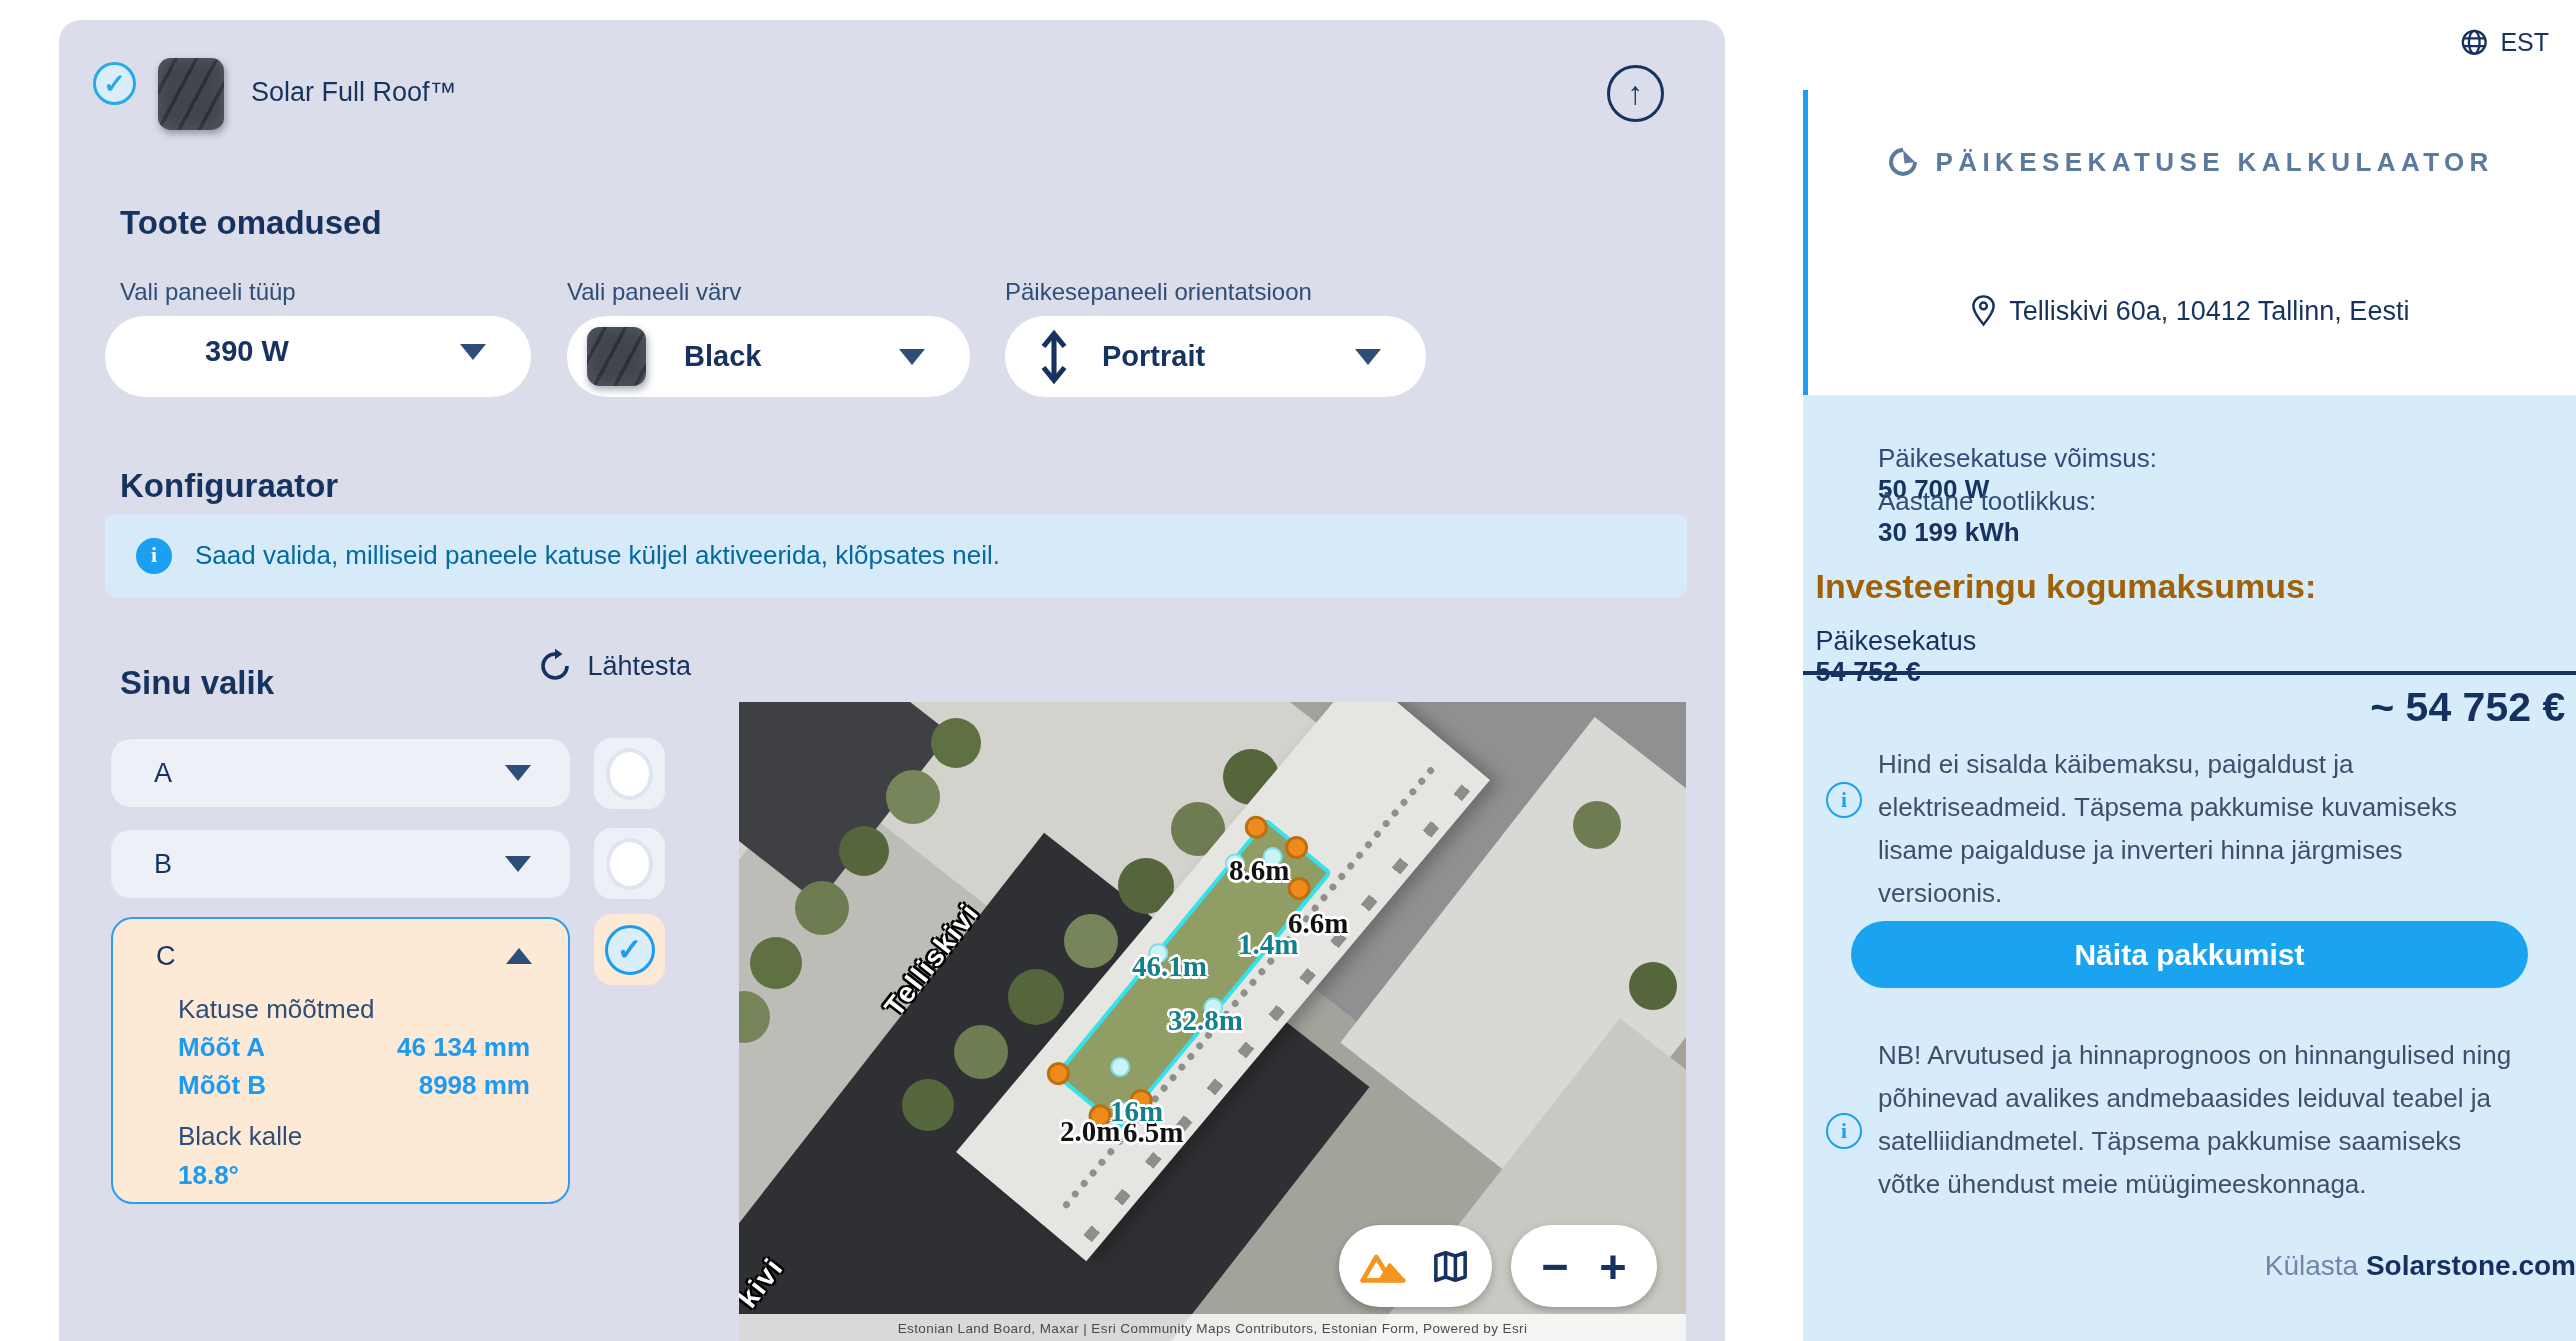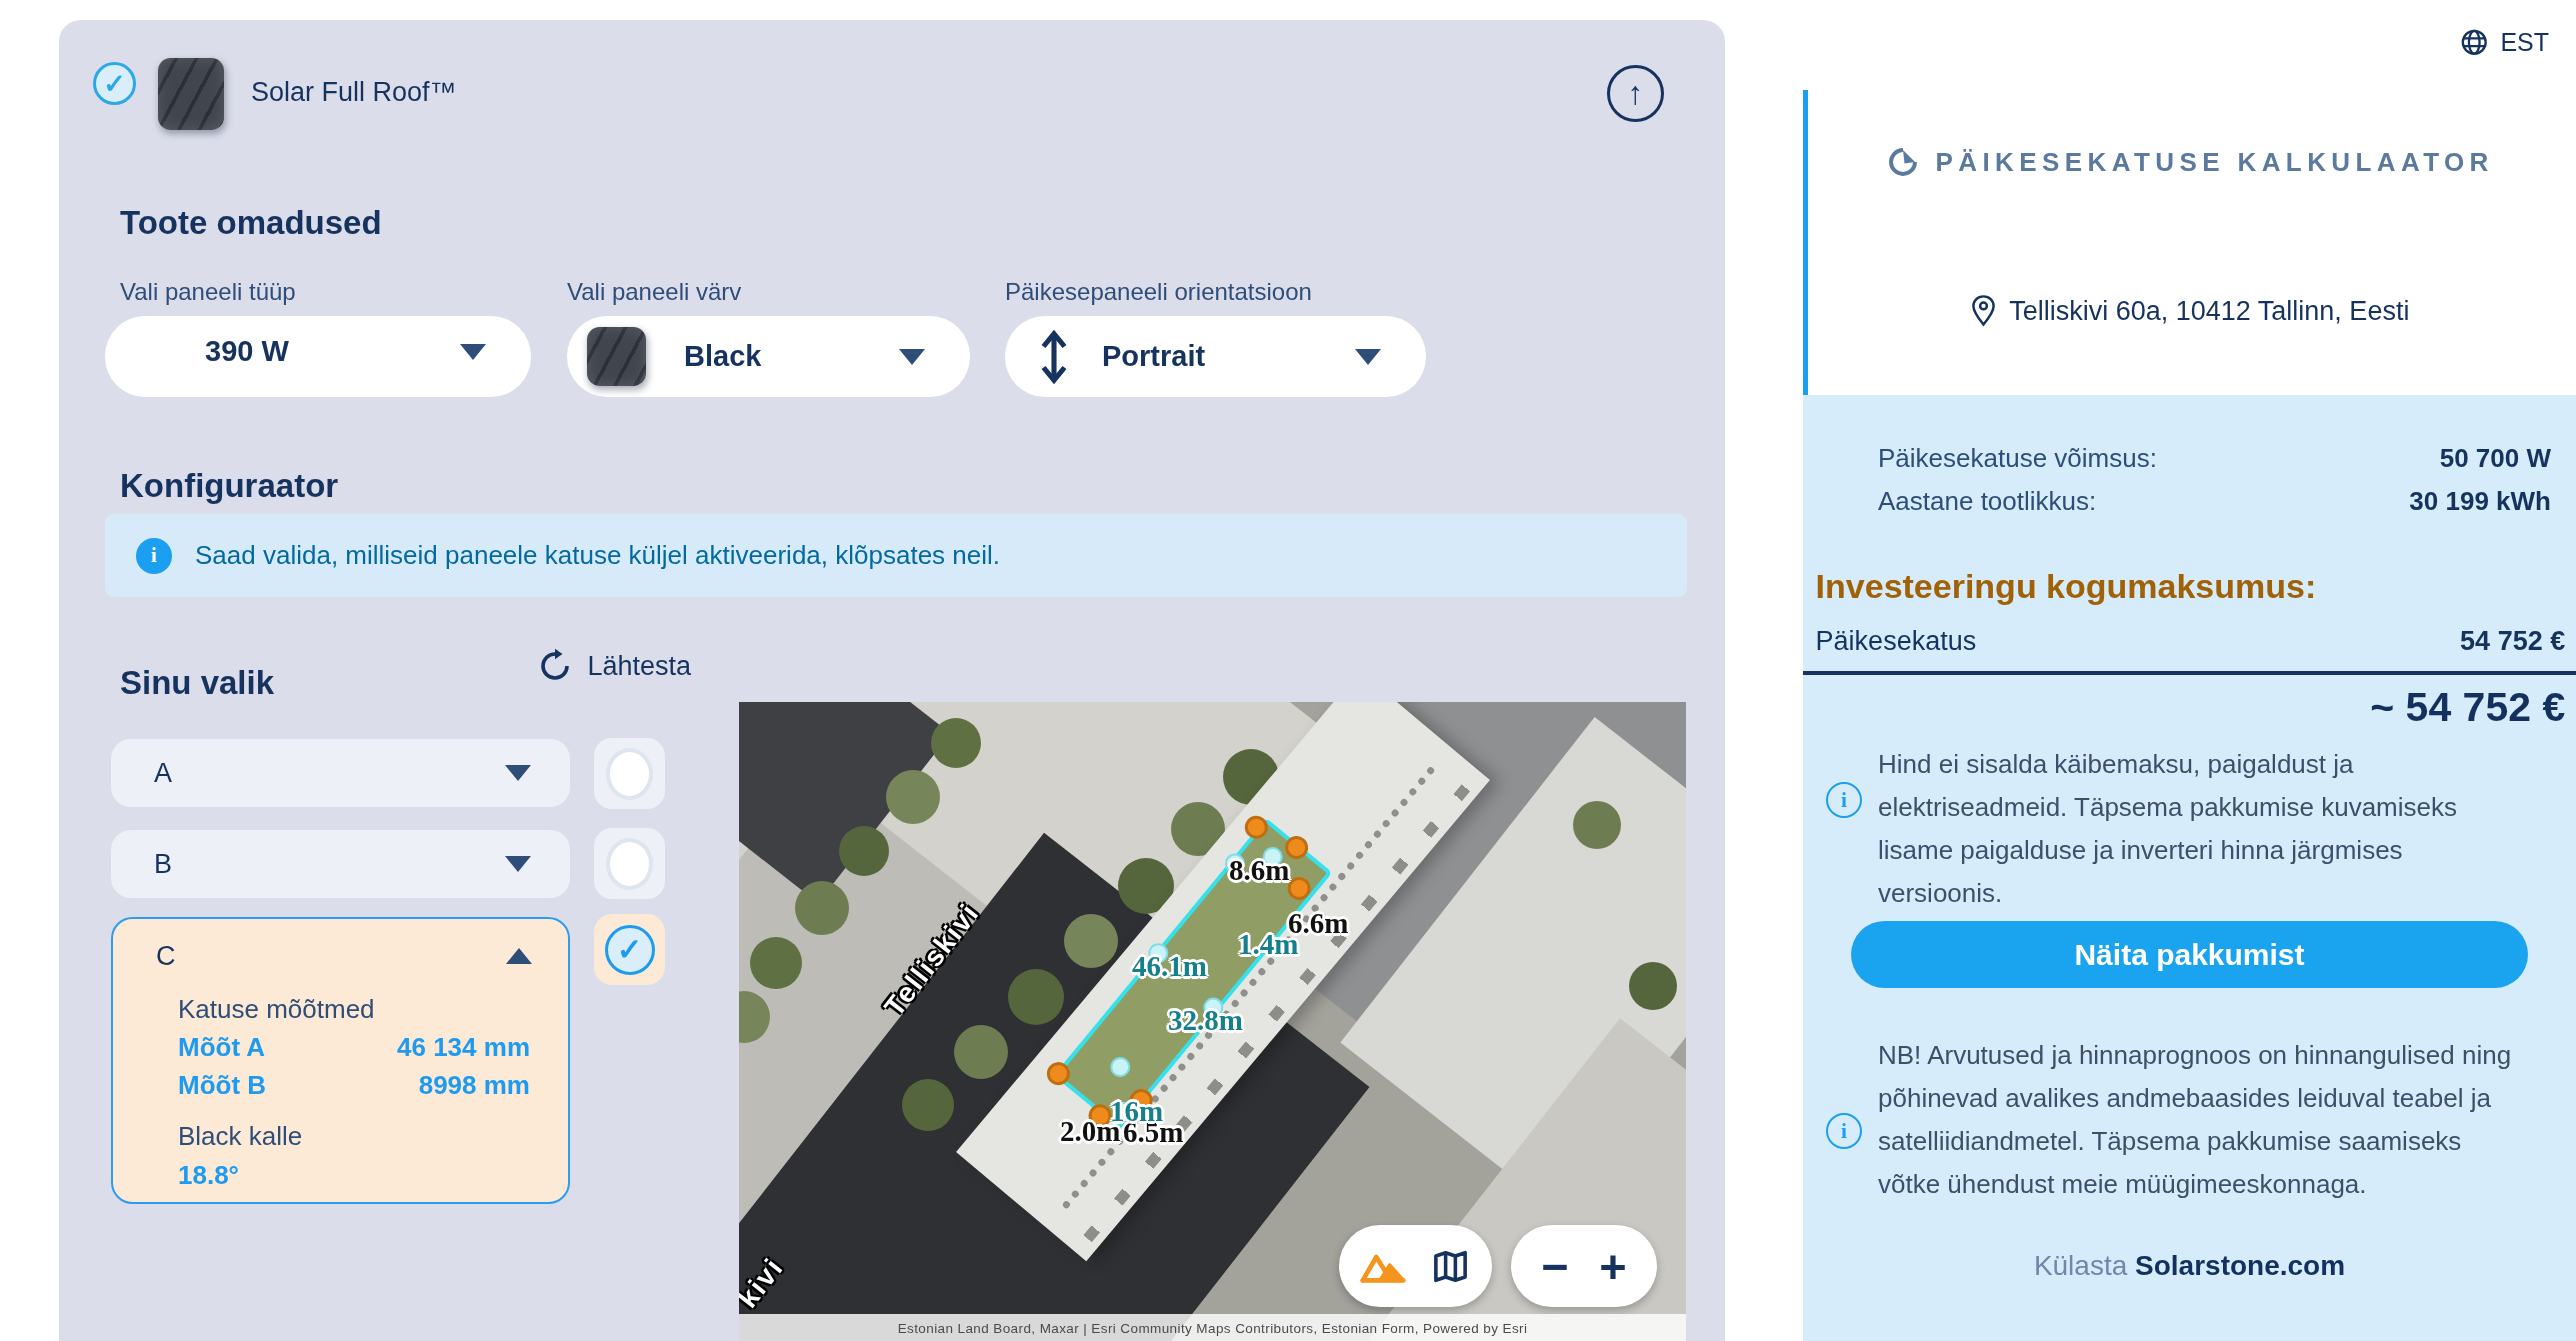--- a/index.html
+++ b/index.html
@@ -83,33 +83,33 @@
   
   .sidebar{position:absolute;left:1803px;top:0;width:773px;height:1342px;background:#ffffff;}
   .accent{position:absolute;left:0;top:90px;width:5.4px;height:466px;background:#1b9ff0;}
   .lang{position:absolute;right:27px;top:27px;display:flex;align-items:center;gap:10.8px;font-size:25px;color:#16325f;}
   .brand-row{position:absolute;left:0;top:144px;width:100%;display:flex;align-items:center;justify-content:center;gap:14.4px;
     color:#5b7a9e;font-size:26px;font-weight:bold;letter-spacing:5.4px;}
   .sb-title{position:absolute;left:0;top:199px;width:100%;text-align:center;font-size:45px;font-weight:bold;color:#13305e;}
   .addr{position:absolute;left:0;top:294px;width:100%;display:flex;align-items:center;justify-content:center;gap:12.6px;
     font-size:27px;color:#16325f;}
   .bluezone{position:absolute;left:0;top:395px;width:100%;bottom:0;background:#d6ecfb;}
-  .bluezone *{box-sizing:border-box;}
+  .bluezone *{box-sizing:border-box;flex-direction:column;}
   .stat{position:absolute;left:75px;right:25px;display:flex;justify-content:space-between;font-size:26px;color:#2e4d78;}
   .stat b{color:#16325f;}
   .inv-title{position:absolute;left:12.6px;top:172px;font-size:34px;font-weight:bold;color:#a16207;}
   .line-item{position:absolute;left:12.6px;right:10.8px;top:231px;display:flex;justify-content:space-between;font-size:27px;color:#16325f;}
   .rule{position:absolute;left:0;right:0;top:276px;height:3.6px;background:#16325f;}
   .total{position:absolute;right:10.8px;top:289px;font-size:41px;font-weight:bold;color:#13305e;}
   .note{position:absolute;left:75px;right:50px;font-size:26px;line-height:43px;color:#3c4f6b;}
   .note-i{position:absolute;left:23px;width:36px;height:36px;border-radius:50%;border:2.7px solid #1b9ff0;color:#1b9ff0;
     display:flex;align-items:center;justify-content:center;font-size:21.5px;font-family:"Liberation Serif",serif;font-weight:bold;}
   .cta{position:absolute;left:48px;top:526px;width:677px;height:67px;border-radius:36px;background:#1aa3ee;
     color:#fff;font-size:30px;font-weight:bold;display:flex;align-items:center;justify-content:center;border:none;}
-  .footer{position:absolute;left:0;top:855px;width:100%;text-align:center;font-size:28px;color:#7186a8;}
+  .footer{position:absolute;left:0;top:855px;width:100%;text-align:right;font-size:28px;color:#7186a8;}
   .footer b{color:#13305e;}
   svg{display:block;}
 </style>
 </head>
 <body>
 
 <div id="stage">
 
   <div class="card">
 

